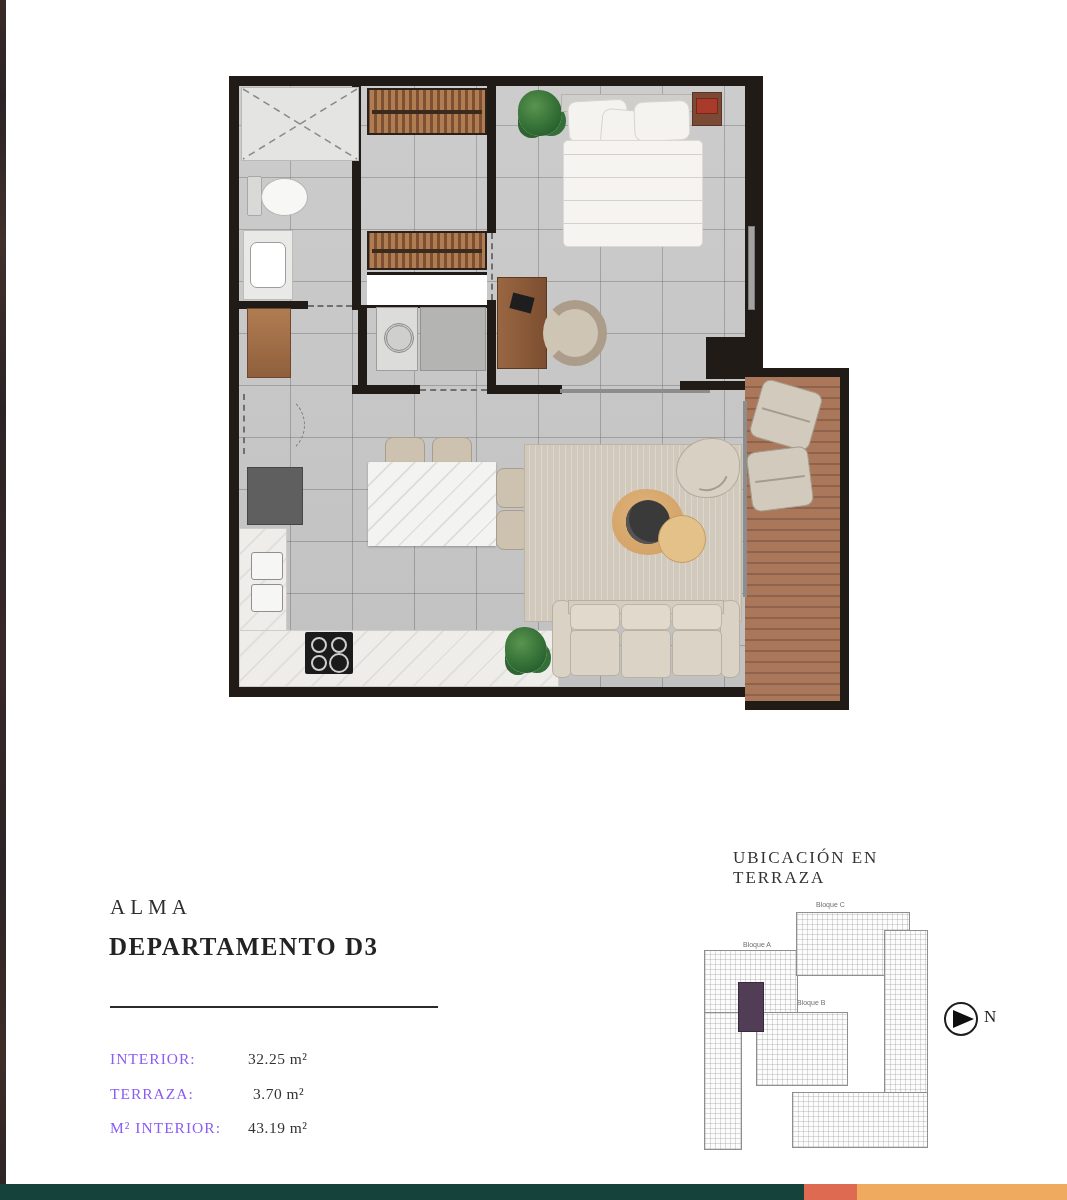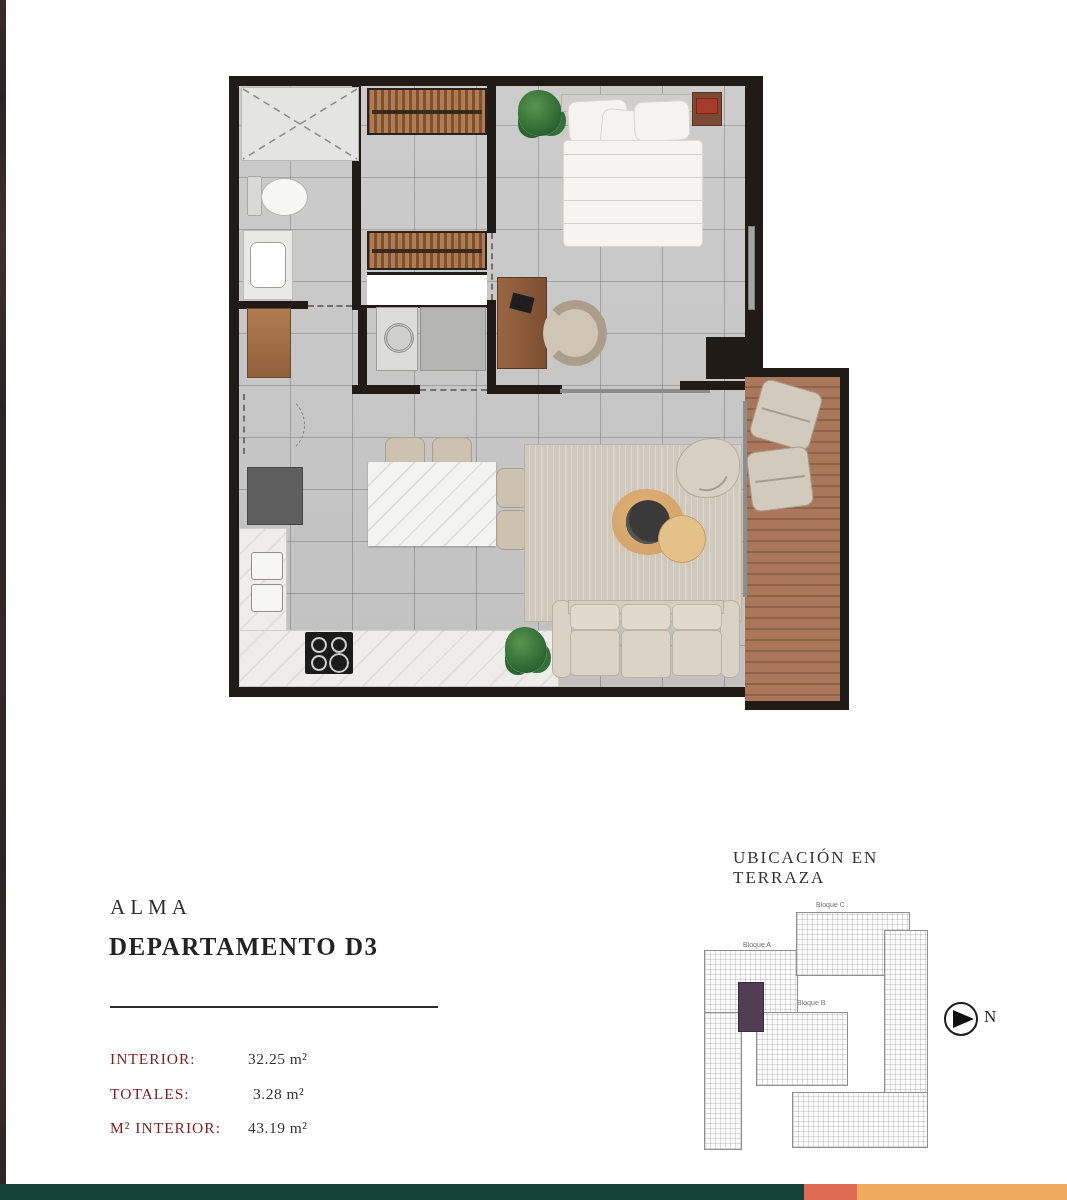--- a/index.html
+++ b/index.html
@@ -93,21 +93,21 @@
   .unit-hl{background:#523d56;border:1px solid #38293c;}
   .blk-label{font-family:"Liberation Sans","DejaVu Sans",sans-serif;font-size:7px;color:#6d6d6d;}
   .north-circle{width:30px;height:30px;border:2px solid #1d1d1d;border-radius:50%;background:#fff;}
   .north-tri{width:0;height:0;border-top:9px solid transparent;border-bottom:9px solid transparent;
     border-left:21px solid #0f0f0f;}
   .north-n{font-size:17px;color:#222;}
   
   .alma{left:110px;top:895px;font-size:21px;letter-spacing:5px;color:#2e2e2e;}
   .dept{left:109px;top:933px;font-size:25px;font-weight:bold;letter-spacing:1.5px;color:#232323;}
   .rule{left:110px;top:1006px;width:328px;border-top:2px solid #2b2b2b;}
-  .spec-label{left:110px;width:150px;font-size:15.5px;letter-spacing:1px;color:#7f1d1d;}
+  .spec-label{left:110px;width:150px;font-size:15.5px;letter-spacing:1px;color:#8b5cf6;}
   .spec-value{left:248px;width:70px;font-size:15.5px;letter-spacing:.5px;color:#333;}
 </style>
 </head>
 <body>
 
 <div class="abs edge-strip"></div>
 
 <div class="abs plan">
 
   <div class="abs wall" style="left:0;top:0;width:534px;height:10px;"></div>
@@ -243,22 +243,22 @@
 
 <div class="abs alma">ALMA</div>
 <div class="abs dept">DEPARTAMENTO D3</div>
 <div class="abs rule"></div>
 
 <div class="abs" style="left:0;top:1050px;width:400px;height:20px;">
   <span class="abs spec-label">INTERIOR:</span>
   <span class="abs spec-value">32.25 m²</span>
 </div>
 <div class="abs" style="left:0;top:1085px;width:400px;height:20px;">
-  <span class="abs spec-label">TOTALES:</span>
-  <span class="abs spec-value" style="left:253px;">3.28 m²</span>
+  <span class="abs spec-label">TERRAZA:</span>
+  <span class="abs spec-value" style="left:253px;">3.70 m²</span>
 </div>
 <div class="abs" style="left:0;top:1119px;width:400px;height:20px;">
   <span class="abs spec-label">M² INTERIOR:</span>
   <span class="abs spec-value">43.19 m²</span>
 </div>
 
 <div class="abs footer-bar">
   <div class="footer-seg" style="width:804px;background:#15423a;"></div>
   <div class="footer-seg" style="width:53px;background:#dd6a51;"></div>
   <div class="footer-seg" style="width:210px;background:#f0aa5f;"></div>

